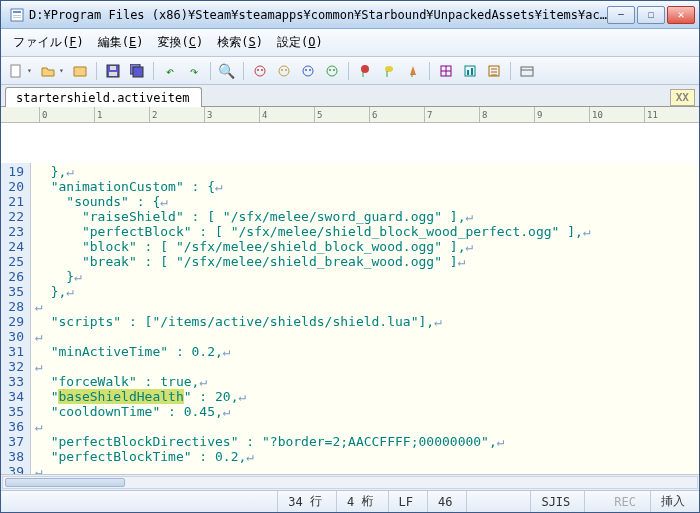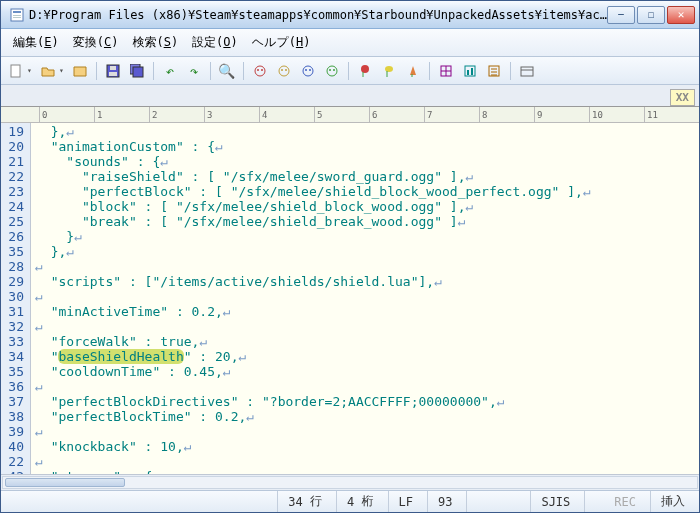--- a/index.html
+++ b/index.html
@@ -21,25 +21,25 @@
   .tb-sep { width:1px; height:18px; background:#b8c7da; margin:0 3px; }
   .tb-dd { font-size:8px; color:#555; margin-left:-2px; width:8px; }
 
   .tabbar { display:flex; align-items:flex-end; background:#e8edf4; height:22px; padding-left:4px; border-bottom:1px solid #999; position:relative; }
   .tab { background:#fff; border:1px solid #999; border-bottom:none; padding:3px 12px 2px 10px; font-size:12px; position:relative; top:1px; border-top-left-radius:3px; border-top-right-radius:3px; }
   .tab-close-all { margin-left:auto; margin-right:4px; font-size:11px; font-weight:bold; color:#888; border:1px solid #aaa; padding:1px 5px; background:#fef9c3; }
 
   .ruler { height:16px; background:#f1f4e8; border-bottom:1px solid #bbb; display:flex; align-items:center; font-size:9px; color:#666; padding-left:38px; overflow:hidden; white-space:nowrap; font-family:monospace; }
   .ruler span { display:inline-block; width:56px; border-left:1px solid #bbb; padding-left:2px; height:100%; line-height:16px; }
 
-  .editor { flex:1; display:flex; background:#fffff3; overflow:auto; position:relative; font-family:"MS Gothic",monospace; font-size:13px; }
+  .editor { flex:1; display:flex; background:#fffff3; overflow:auto; position:relative; font-family:"MS Gothic",monospace; font-size:13px;margin-top:40px; }
   .gutter { background:#e6eef8; color:#2a5aa0; text-align:right; padding:1px 6px 1px 2px; border-right:1px solid #c0c8d4; user-select:none; min-width:30px; line-height:15px; }
   .code { flex:1; white-space:pre; color:#008080; line-height:15px; padding:1px 0 1px 4px; }
   .pilcrow { color:#7a9cc6; }
-  .hl { background:#d2e06e; color:#008080;border-radius:6px; }
+  .hl { background:#d2e06e; color:#008080; }
   .xscrollbar { height:16px; background:#e8eef6; border-top:1px solid #c0c8d4; display:flex; }
   .xscrollbar .track { flex:1; background:#eef2f8; border:1px solid #cbd5e2; margin:1px; position:relative; }
   .xscrollbar .thumb { position:absolute; left:2px; top:1px; bottom:1px; width:120px; background:linear-gradient(#dbe6f3,#c3d4ea); border:1px solid #9fb6d2; border-radius:2px; }
 
   .statusbar { height:22px; background:linear-gradient(#f7fafe,#e3ecf6); border-top:1px solid #b8c7da; display:flex; align-items:center; font-size:12px; color:#333; padding:0 4px; gap:4px; }
   .statusbar .cell { border-left:1px solid #c3cedd; padding:0 10px; height:100%; display:flex; align-items:center; }
   .statusbar .cell:first-child { border-left:none; flex:1; }
   .statusbar .dim { color:#aaa;padding-left:29px; }
 </style>
 </head>
@@ -58,25 +58,25 @@
     </div>
     <div class="title-text">D:¥Program Files (x86)¥Steam¥steamapps¥common¥Starbound¥UnpackedAssets¥items¥active¥shie...</div>
     <div class="win-btns">
       <div class="win-btn">−</div>
       <div class="win-btn">☐</div>
       <div class="win-btn close">✕</div>
     </div>
   </div>
 
   <div class="menubar">
+    <div class="menu-item"><span>ファイル</span>(<span class="acc">F</span>)</div>
     <div class="menu-item"><span>編集</span>(<span class="acc">E</span>)</div>
     <div class="menu-item"><span>変換</span>(<span class="acc">C</span>)</div>
     <div class="menu-item"><span>検索</span>(<span class="acc">S</span>)</div>
     <div class="menu-item"><span>設定</span>(<span class="acc">O</span>)</div>
-    <div class="menu-item"><span>ヘルプ</span>(<span class="acc">H</span>)</div>
   </div>
 
   <div class="toolbar">
     <div class="tb-btn">
         <svg width="14" height="14">
           <rect x="2" y="1" width="9" height="12" fill="#fff" stroke="#888"></rect>
         </svg>
       </div>
       <div class="tb-dd">▾</div>
     <div class="tb-btn">
@@ -180,20 +180,23 @@
     <div class="tb-sep"></div>
     <div class="tb-btn">
         <svg width="14" height="14">
           <rect x="1" y="3" width="12" height="9" fill="none" stroke="#666"></rect>
           <path d="M1 6h12" stroke="#666"></path>
         </svg>
       </div>
   </div>
 
   <div class="tabbar">
+    <div class="tab">
+      <span>startershield.activeitem</span>
+    </div>
     <div class="tab-close-all">XX</div>
   </div>
 
   <div class="ruler" id="ruler">
       <span>0</span>
       <span>1</span>
       <span>2</span>
       <span>3</span>
       <span>4</span>
       <span>5</span>
@@ -265,20 +268,20 @@
     <div class="track">
         <div class="thumb"></div>
       </div>
   </div>
 
   <div class="statusbar">
     <div class="cell"></div>
     <div class="cell"><span>34</span>&nbsp;<span>行</span></div>
     <div class="cell"><span>4</span>&nbsp;<span>桁</span></div>
     <div class="cell">LF</div>
-    <div class="cell">93</div>
+    <div class="cell">46</div>
     <div class="cell" style="min-width:60px"></div>
     <div class="cell">SJIS</div>
     <div class="cell dim">REC</div>
     <div class="cell">挿入</div>
   </div>
 
 </div>
 
 </body></html>

